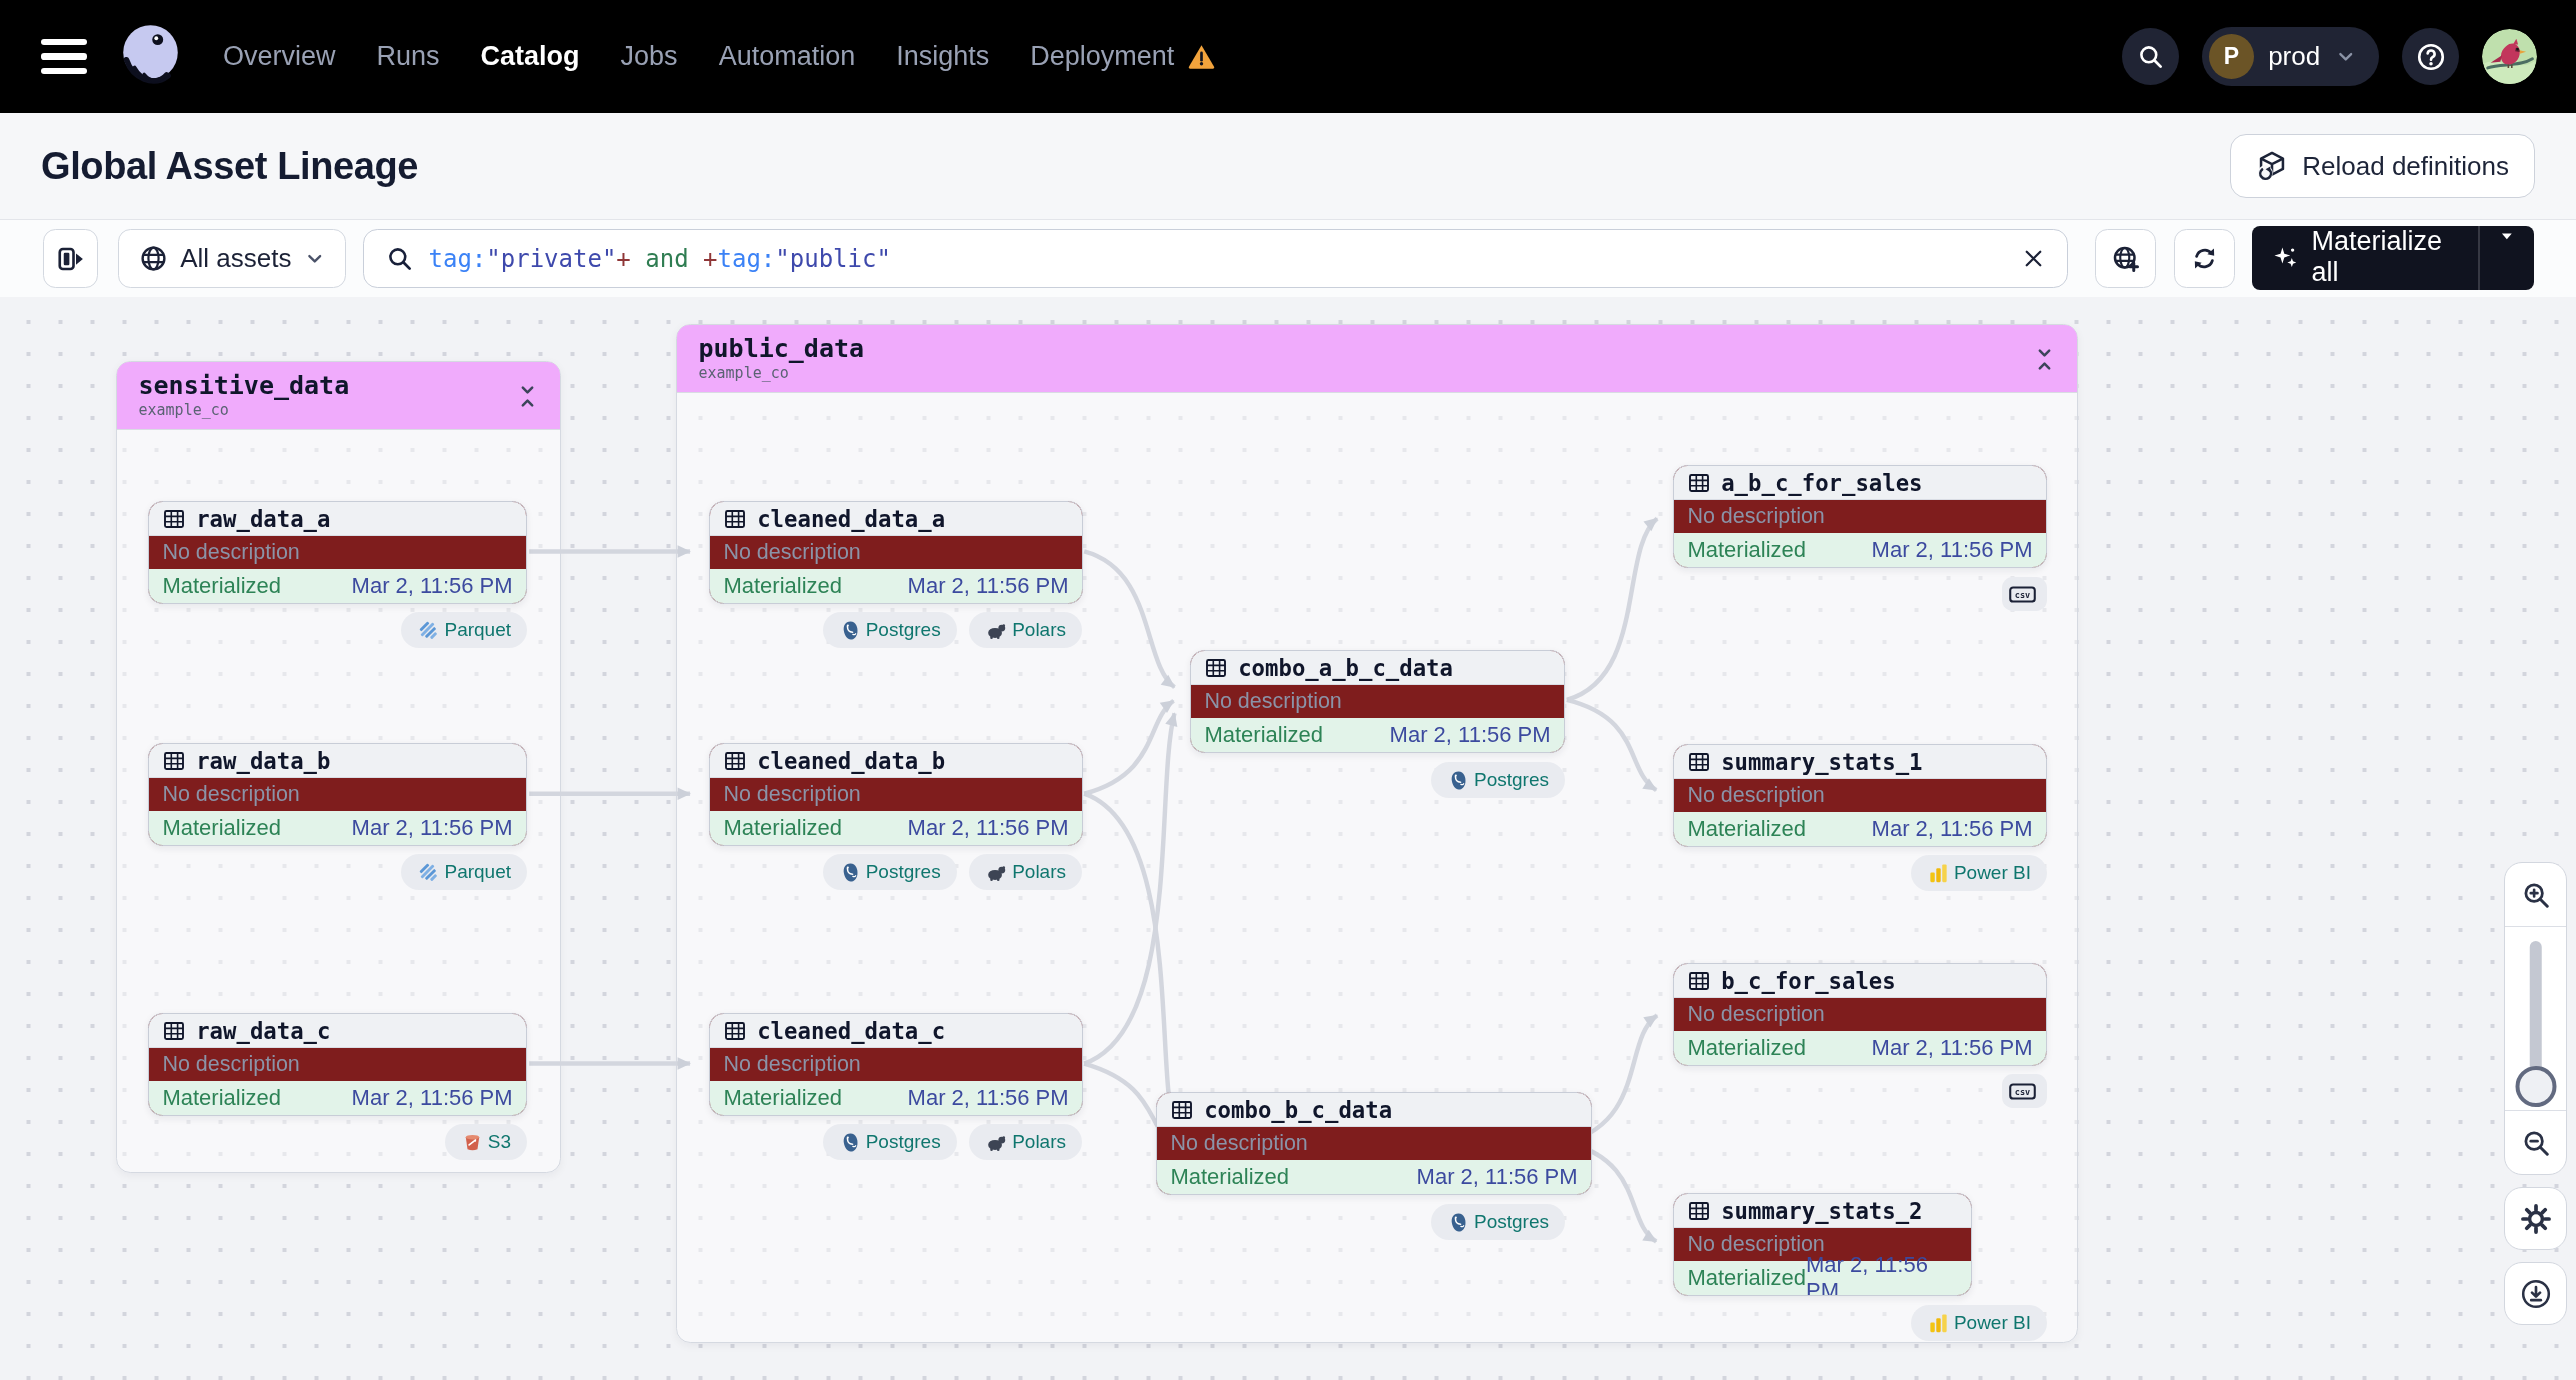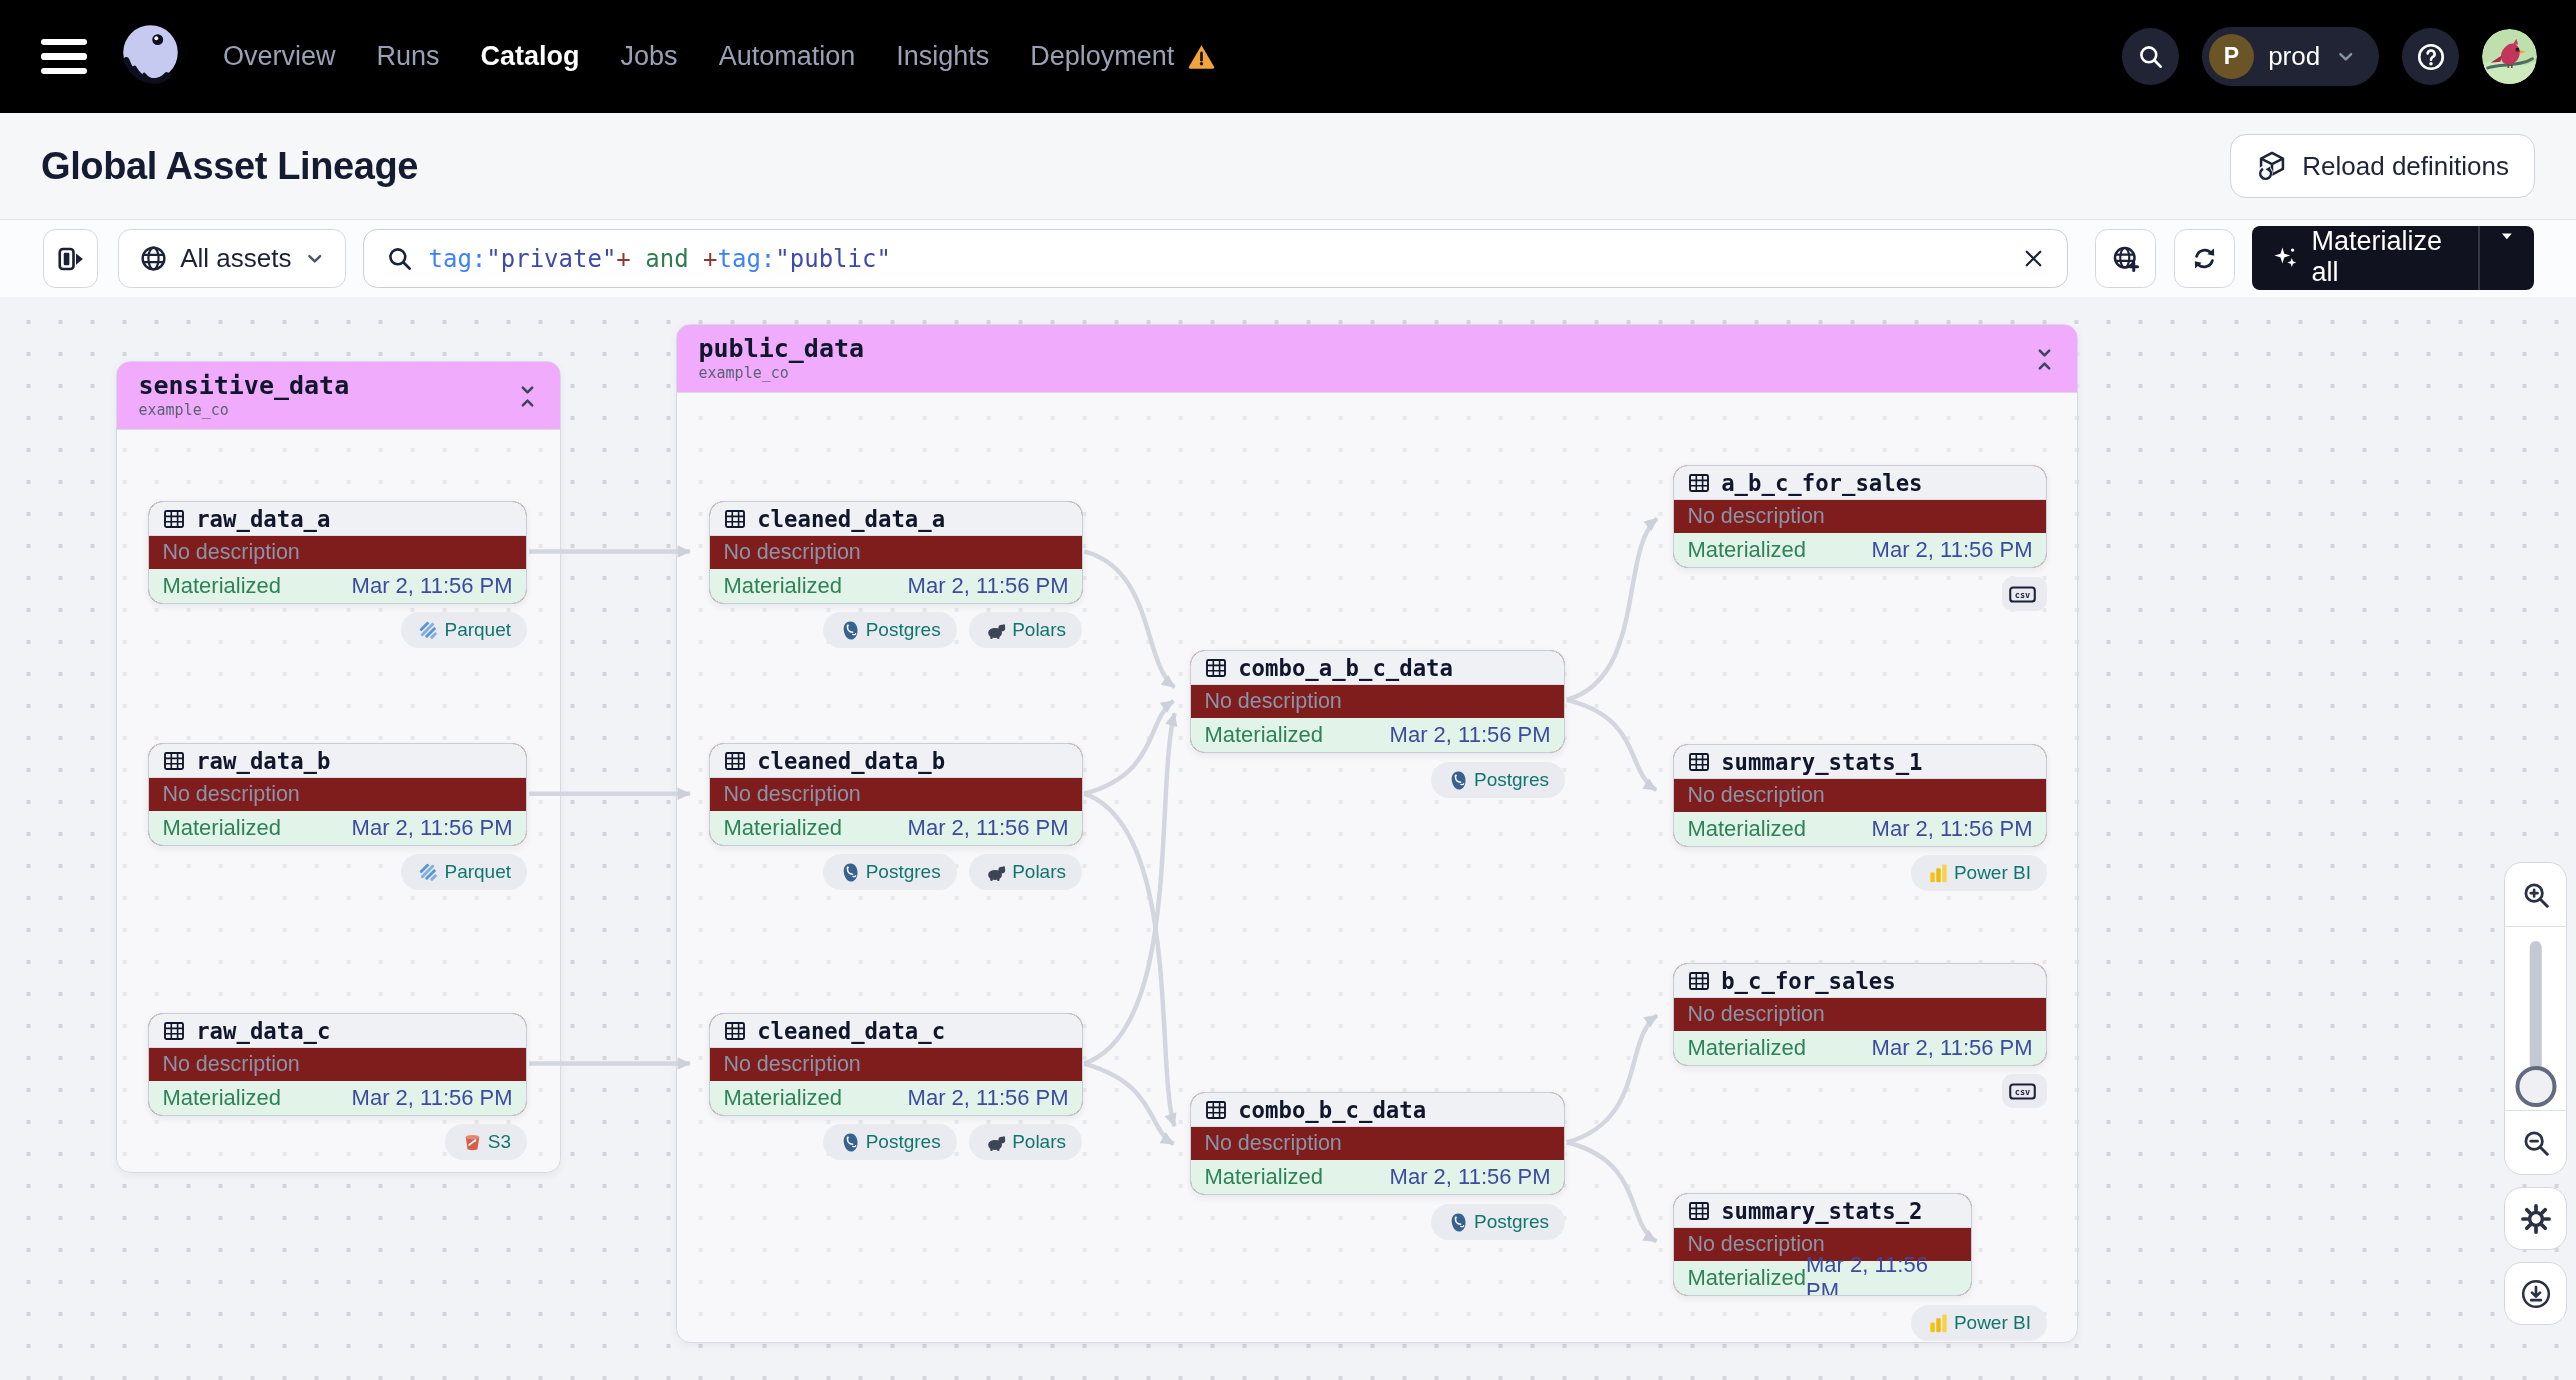--- a/index.html
+++ b/index.html
@@ -546,21 +546,21 @@
   </div>
   <div class="badges" style="right:1011px; top:762px;">
     <span class="badge">
         <svg class="i" width="23" height="23" viewBox="0 0 26 26">
           <use href="#sy-postgres"></use>
         </svg>
         <span>Postgres</span>
       </span>
   </div>
 
-  <div class="node" style="left:1190px; top:1092px; width:375px;">
+  <div class="node" style="left:1156px; top:1092px; width:436px;">
     <div class="node-h">
         <svg class="i" width="24" height="24" style="color:#10162b" viewBox="0 0 27 27">
           <use href="#sy-grid"></use>
         </svg>
         <span class="node-name">combo_b_c_data</span>
       </div>
     <div class="node-d">No description</div>
     <div class="node-s">
         <span class="st">Materialized</span>
         <span class="ts">Mar 2, 11:56 PM</span>

